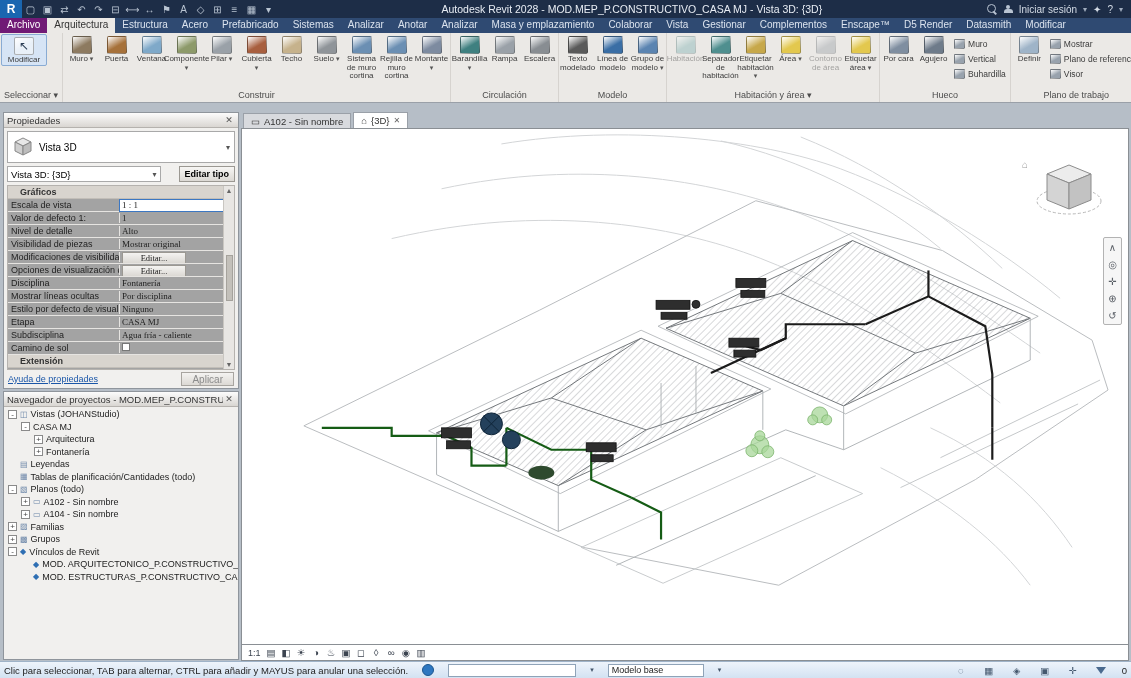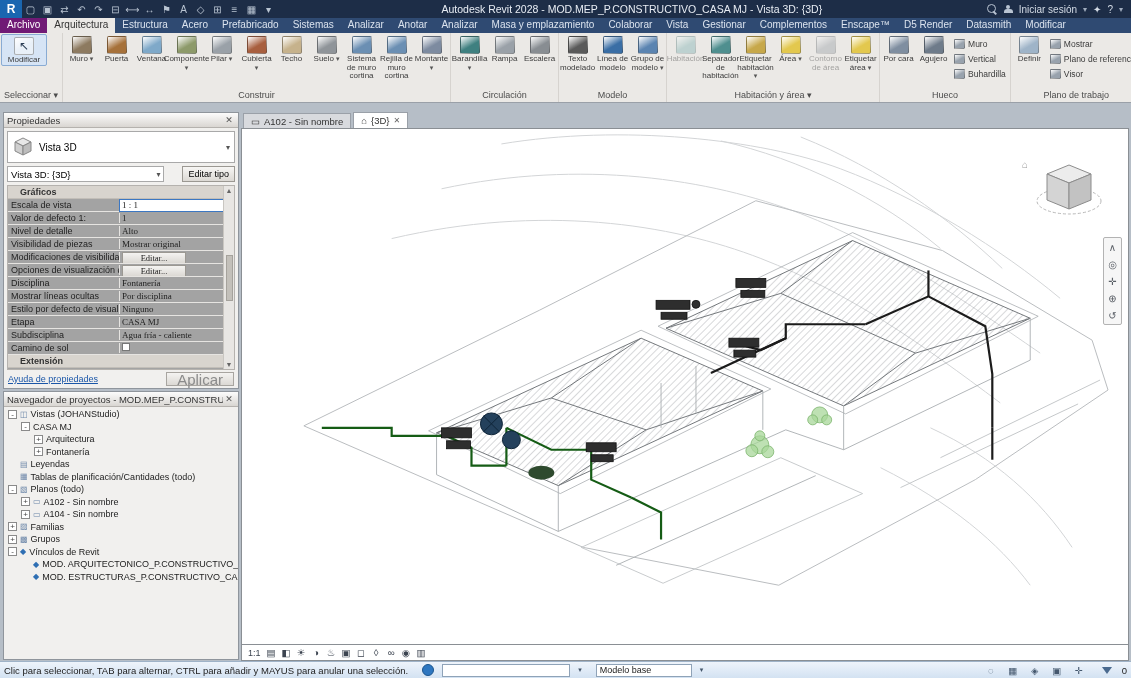--- a/index.html
+++ b/index.html
@@ -59,38 +59,38 @@
     display:flex; align-items:center; font-size:9.5px; color:#333; padding:0 3px; flex:0 0 auto; }
   .phead .ht { flex:1; white-space:nowrap; overflow:hidden; }
   .closex { width:12px; text-align:center; font-size:9px; color:#555; cursor:default; }
 
   .typesel { height:32px; background:#fff; border:1px solid #a9a9a9; margin:3px 3px 0; display:flex; align-items:center; padding:0 4px; gap:5px; }
   .typesel .tname { flex:1; font-size:10px; }
   .comborow { display:flex; gap:18px; margin:3px 3px; }
   .combo { flex:1; height:16px; background:#fff; border:1px solid #a9a9a9; display:flex; align-items:center; font-size:9.5px; padding:0 3px; }
   .combo .cv { flex:1; white-space:nowrap; overflow:hidden; }
   .btn { height:16px; background:linear-gradient(#f7f6f4,#dcd9d4); border:1px solid #9b9892; font-size:9px;
-    display:flex; align-items:center; justify-content:center; padding:0 5px; cursor:default; }
+    display:flex; align-items:center; justify-content:center; padding:0 5px; cursor:default;font-weight:bold; }
 
   .ptable { flex:1; margin:0 3px; background:#a3a3a3; border:1px solid #b5b2ae; overflow:hidden; position:relative; }
   .ptable-inner { position:absolute; top:0; left:0; right:11px; bottom:0; }
   .prow { display:flex; height:13px; border-bottom:1px solid #e6e4e1; font-size:9px; align-items:center; }
   .prow .pl { width:112px; padding-left:3px; border-right:1px solid #e6e4e1; white-space:nowrap; overflow:hidden; color:#222; }
   .prow .pv { flex:1; padding:0 2px; white-space:nowrap; overflow:hidden; color:#222; height:11px; line-height:11px;font-family:Liberation Serif, serif; }
   .pv.selv { outline:1.5px solid #3c77c2; background:#fff; }
   .pv .minibtn { display:inline-block; width:64px; background:linear-gradient(#f4f3f1,#d9d6d1); border:1px solid #9b9892; text-align:center; font-size:8.5px; }
   .chk { width:8px; height:8px; border:1px solid #777; background:#fff; display:inline-block; }
   .psection { height:13px; background:#d8d4ce; border-bottom:1px solid #c2beb8; font-size:9px; font-weight:bold; color:#333;
     display:flex; align-items:center; padding-left:12px; }
   .vscroll { position:absolute; top:0; right:0; width:11px; bottom:0; background:#e8e6e3; border-left:1px solid #c9c6c1; font-size:7px; color:#666;
     display:flex; flex-direction:column; align-items:center; justify-content:space-between; padding:1px 0; }
   .thumb { width:7px; flex:0 0 46px; background:#c3c0ba; border:1px solid #a5a29c; }
   .pfoot { height:18px; display:flex; align-items:center; padding:0 4px; flex:0 0 auto; }
   .plink { font-size:9px; color:#1a56a8; text-decoration:underline; cursor:default; }
-  .apply { margin-left:auto; height:14px; font-size:15px; color:#8b8b8b; background:linear-gradient(#f4f3f1,#dcd9d4);
+  .apply { margin-left:auto; height:14px; font-size:10px; color:#8b8b8b; background:linear-gradient(#f4f3f1,#dcd9d4);
     border:1px solid #a8a5a0; padding:0 10px; display:flex; align-items:center; }
 
   .tree { flex:1; background:#f1f0ee; overflow:hidden; padding-top:1px; }
   .titem { display:flex; align-items:center; height:12.5px; font-size:9px; color:#222; white-space:nowrap; cursor:default; }
   .texp { width:9px; height:9px; border:1px solid #8a8a8a; background:#fff; font-size:8px; line-height:7px; text-align:center; color:#444;
     margin-right:3px; flex:0 0 auto; }
   .texp.none { border:none; background:transparent; }
   .tico { font-size:8px; margin-right:3px; color:#6b86a8; flex:0 0 auto; }
 
   
@@ -107,21 +107,21 @@
   .viewcube { position:absolute; right:24px; top:28px; width:70px; height:70px; }
   .homeglyph { position:absolute; left:-12px; top:2px; font-size:10px; color:#9a9a9a; }
   .navbar { position:absolute; right:6px; top:108px; width:19px; background:#f6f6f6; border:1px solid #b3b3b3; border-radius:2px;
     display:flex; flex-direction:column; align-items:center; padding:2px 0; gap:3px; }
   .nb { font-size:10px; color:#5a5f66; height:14px; display:flex; align-items:center; cursor:default; }
 
   
   .statusbar { position:absolute; left:0; right:0; bottom:0; height:17px; background:linear-gradient(#eef4fb,#d3e2f2);
     border-top:1px solid #9fb3c8; display:flex; align-items:center; font-size:9.5px; color:#222; padding:0 4px; }
   .sb-hint { white-space:nowrap; overflow:hidden; }
-  .sb-group { display:flex; align-items:center; gap:8px; margin-left:14px; }
+  .sb-group { display:flex; align-items:center; gap:14px; margin-left:14px; }
   .sb-ic { width:12px; height:12px; border-radius:50%; background:#2e77c0; border:1px solid #1c5globalThis; border:1px solid #1c568e; }
   .sb-field { height:13px; background:#fff; border:1px solid #8fa3b8; display:flex; align-items:center; font-size:9px; padding:0 3px; color:#222; }
   .sb-caret { font-size:7px; color:#44566b; }
   .sb-toggle { width:14px; text-align:center; font-size:9.5px; color:#45586e; cursor:default; }
   .funnel { width:0; height:0; border-left:5px solid transparent; border-right:5px solid transparent; border-top:7px solid #4a6a8f; margin:0 2px; }
 </style>
 </head>
 <body>
 
 <div id="app">

